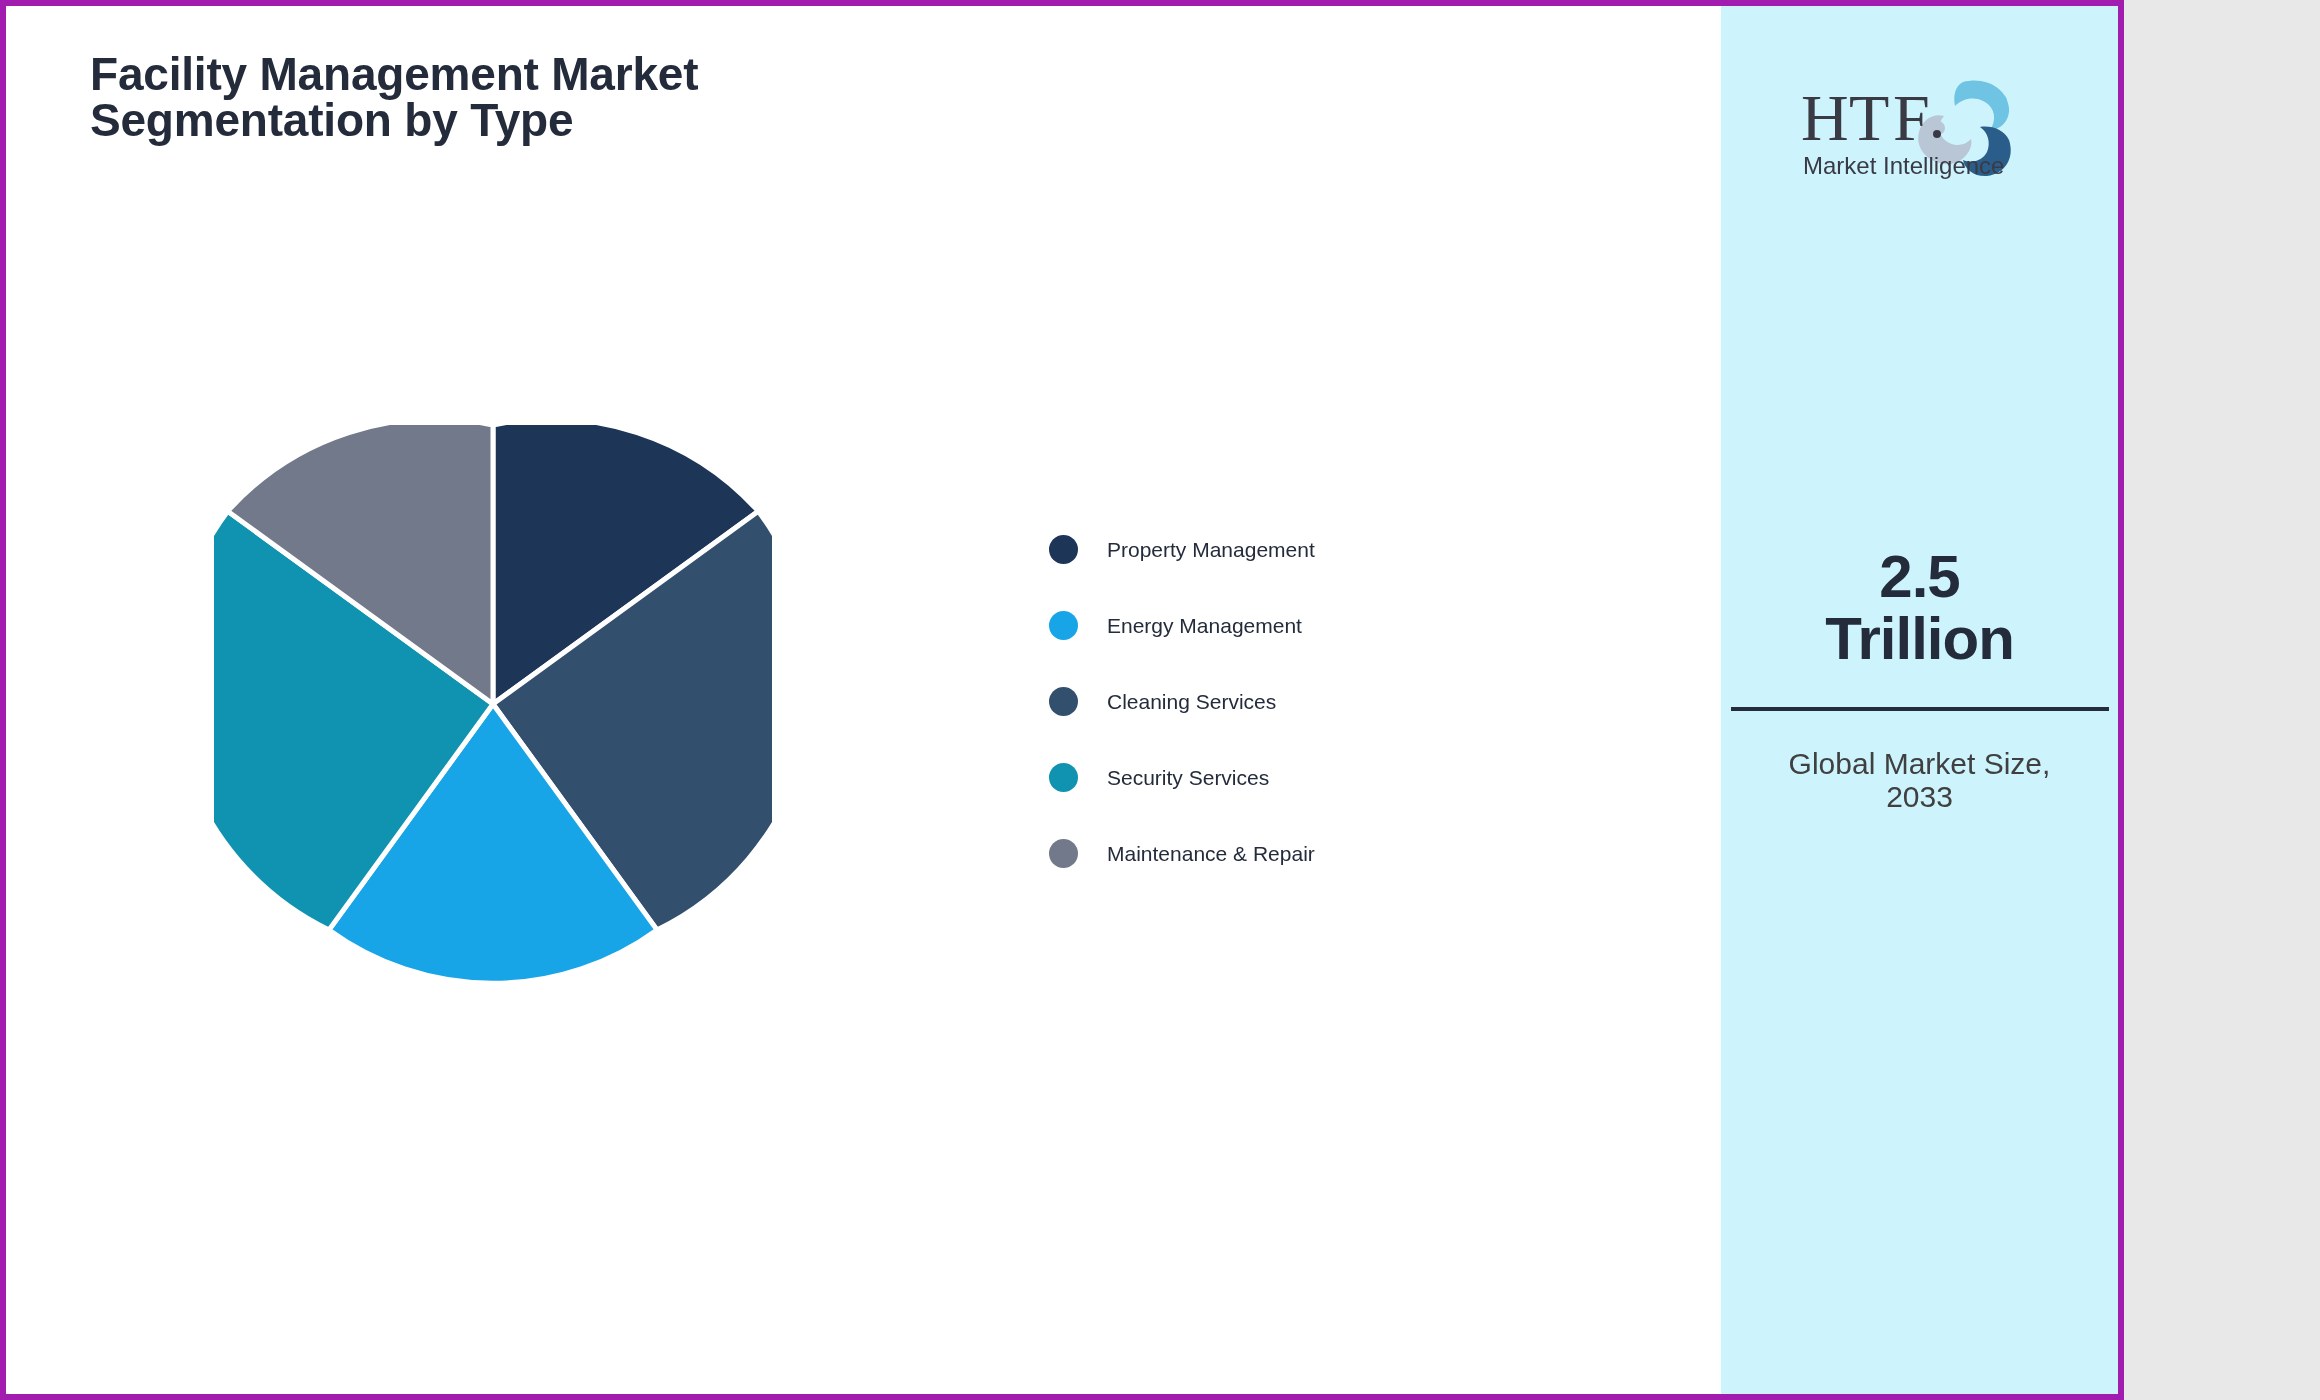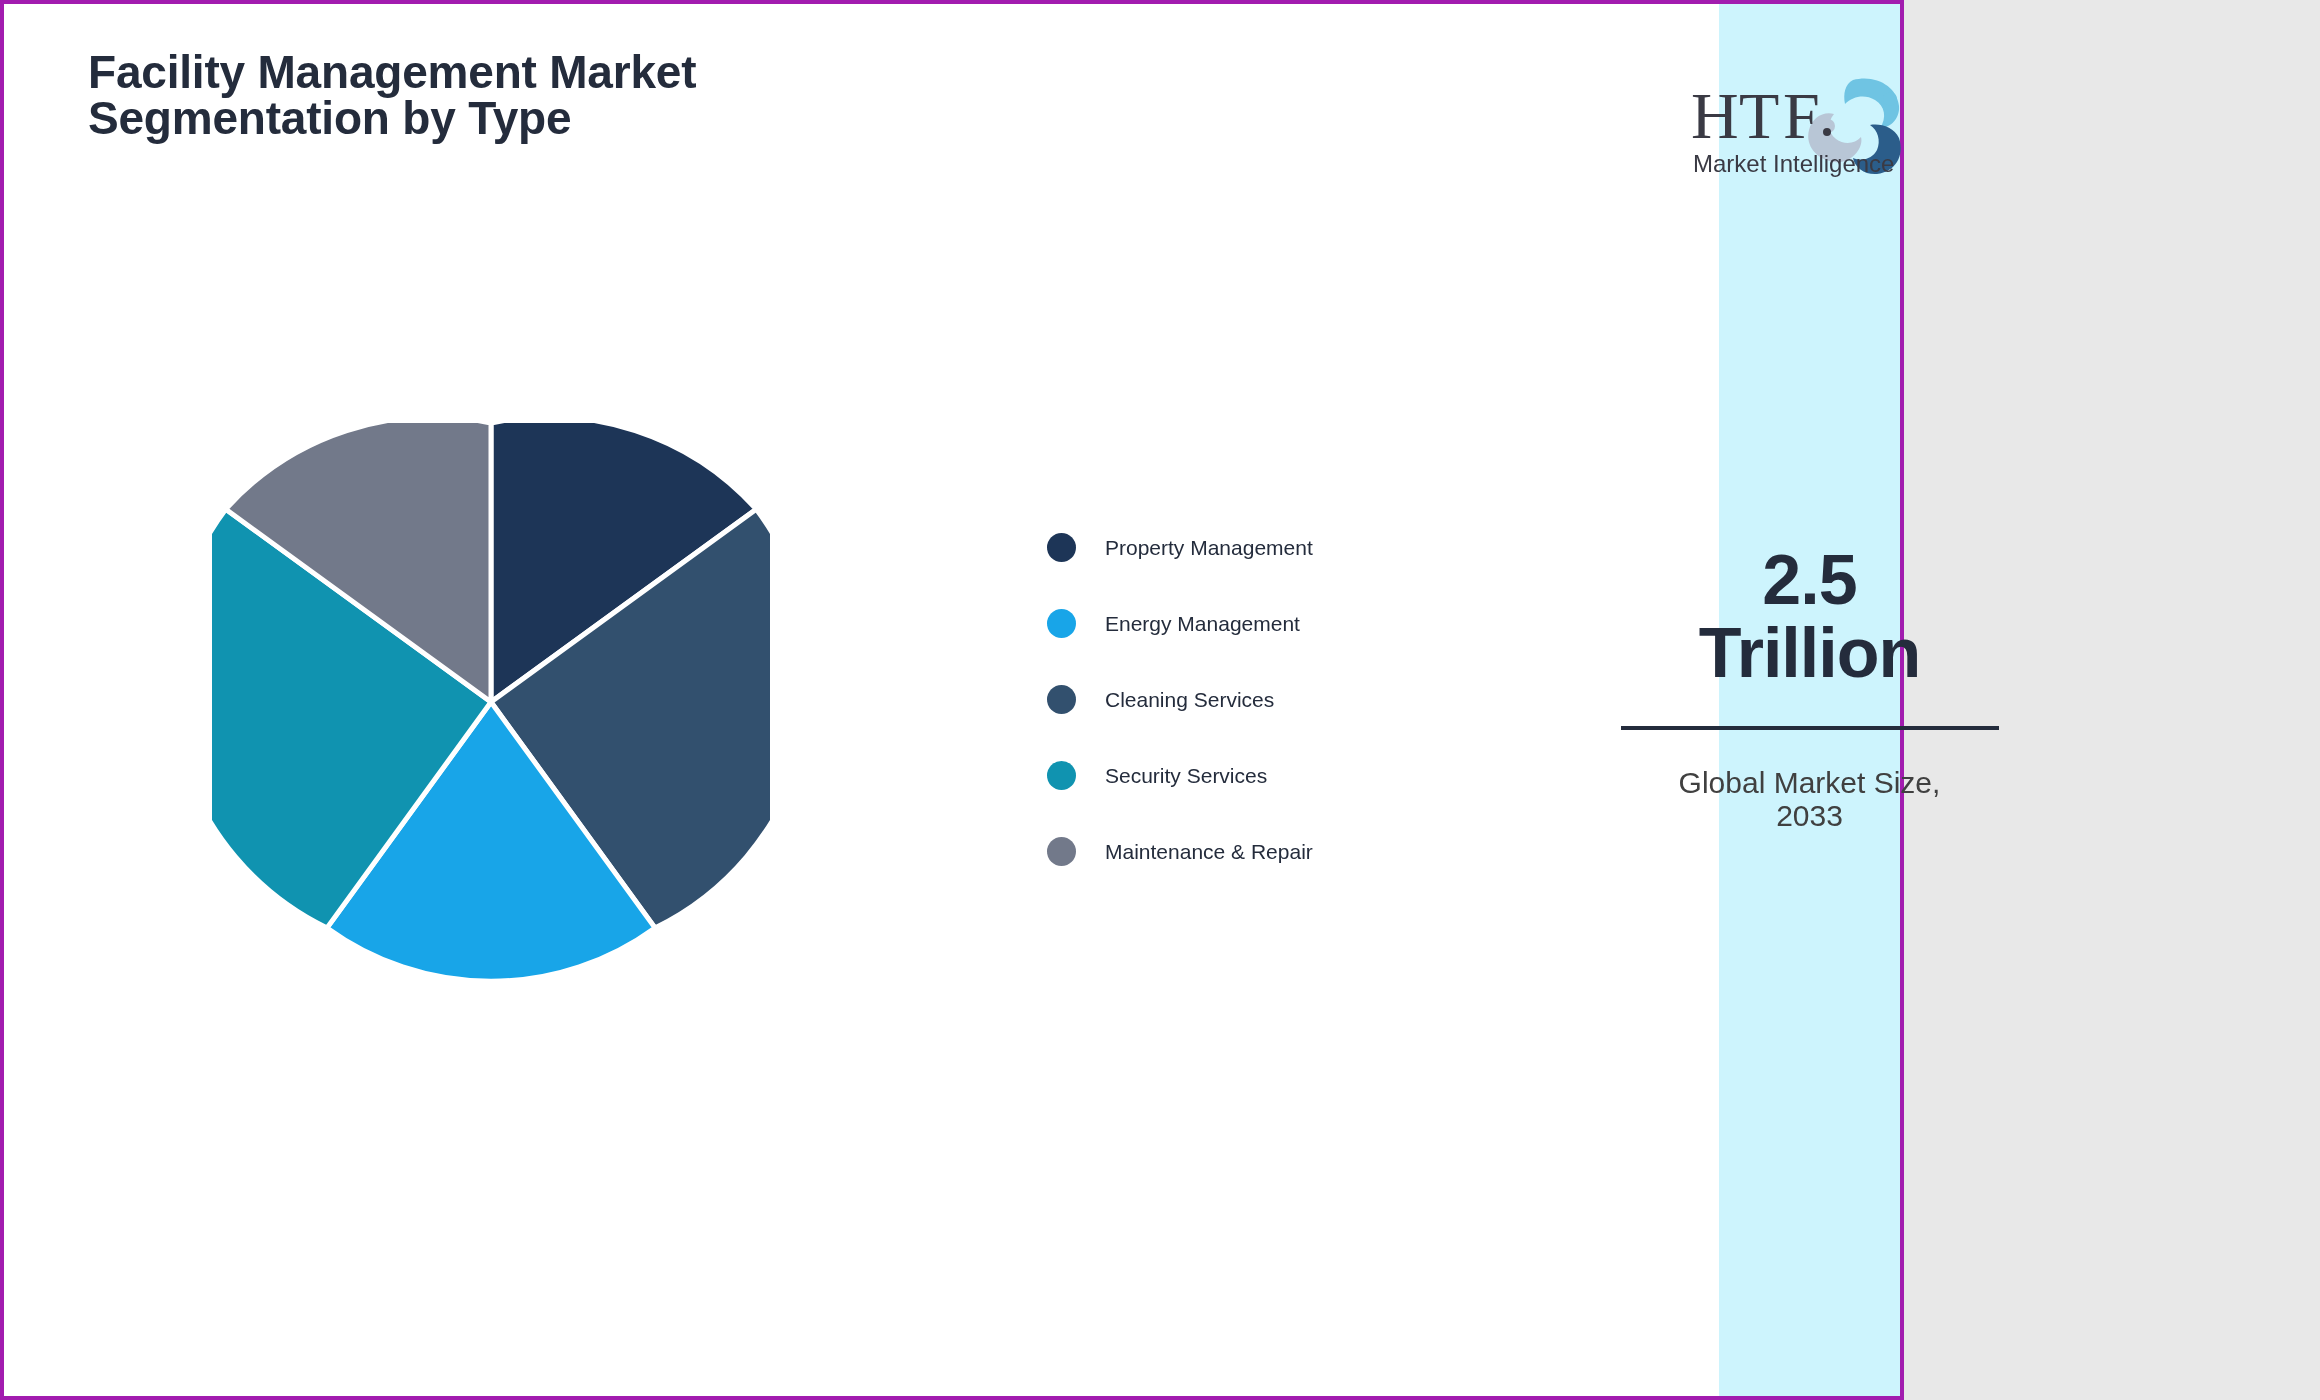--- a/index.html
+++ b/index.html
@@ -9,26 +9,26 @@
   }
   body {
     width: 2320px;
     height: 1400px;
     font-family: "Liberation Sans", sans-serif;
     overflow: hidden;
   }
 
   #infographic {
     position: relative;
-    width: 1904px;
+    width: 2124px;
     height: 1400px;
     background: #ffffff;
     display: flex;
     box-sizing: border-box;
-    border: 4px solid #a21caf;
+    border: 6px solid #a21caf;
   }
 
   
   .left-panel {
     position: relative;
     width: 1715px;
     height: 100%;
     background: #ffffff;
     box-sizing: border-box;
     flex: 0 0 1715px;
@@ -106,21 +106,21 @@
   
   .stat-block {
     position: absolute;
     left: 50%;
     transform: translateX(-50%);
     top: 540px;
     width: 430px;
     text-align: center;
   }
   .stat-value {
-    font-size: 70px;
+    font-size: 60px;
     font-weight: bold;
     line-height: 1.04;
     color: #242c3c;
     letter-spacing: -1px;
     white-space: pre-line;
   }
   .stat-divider {
     width: 378px;
     height: 4px;
     background: #242c3c;

